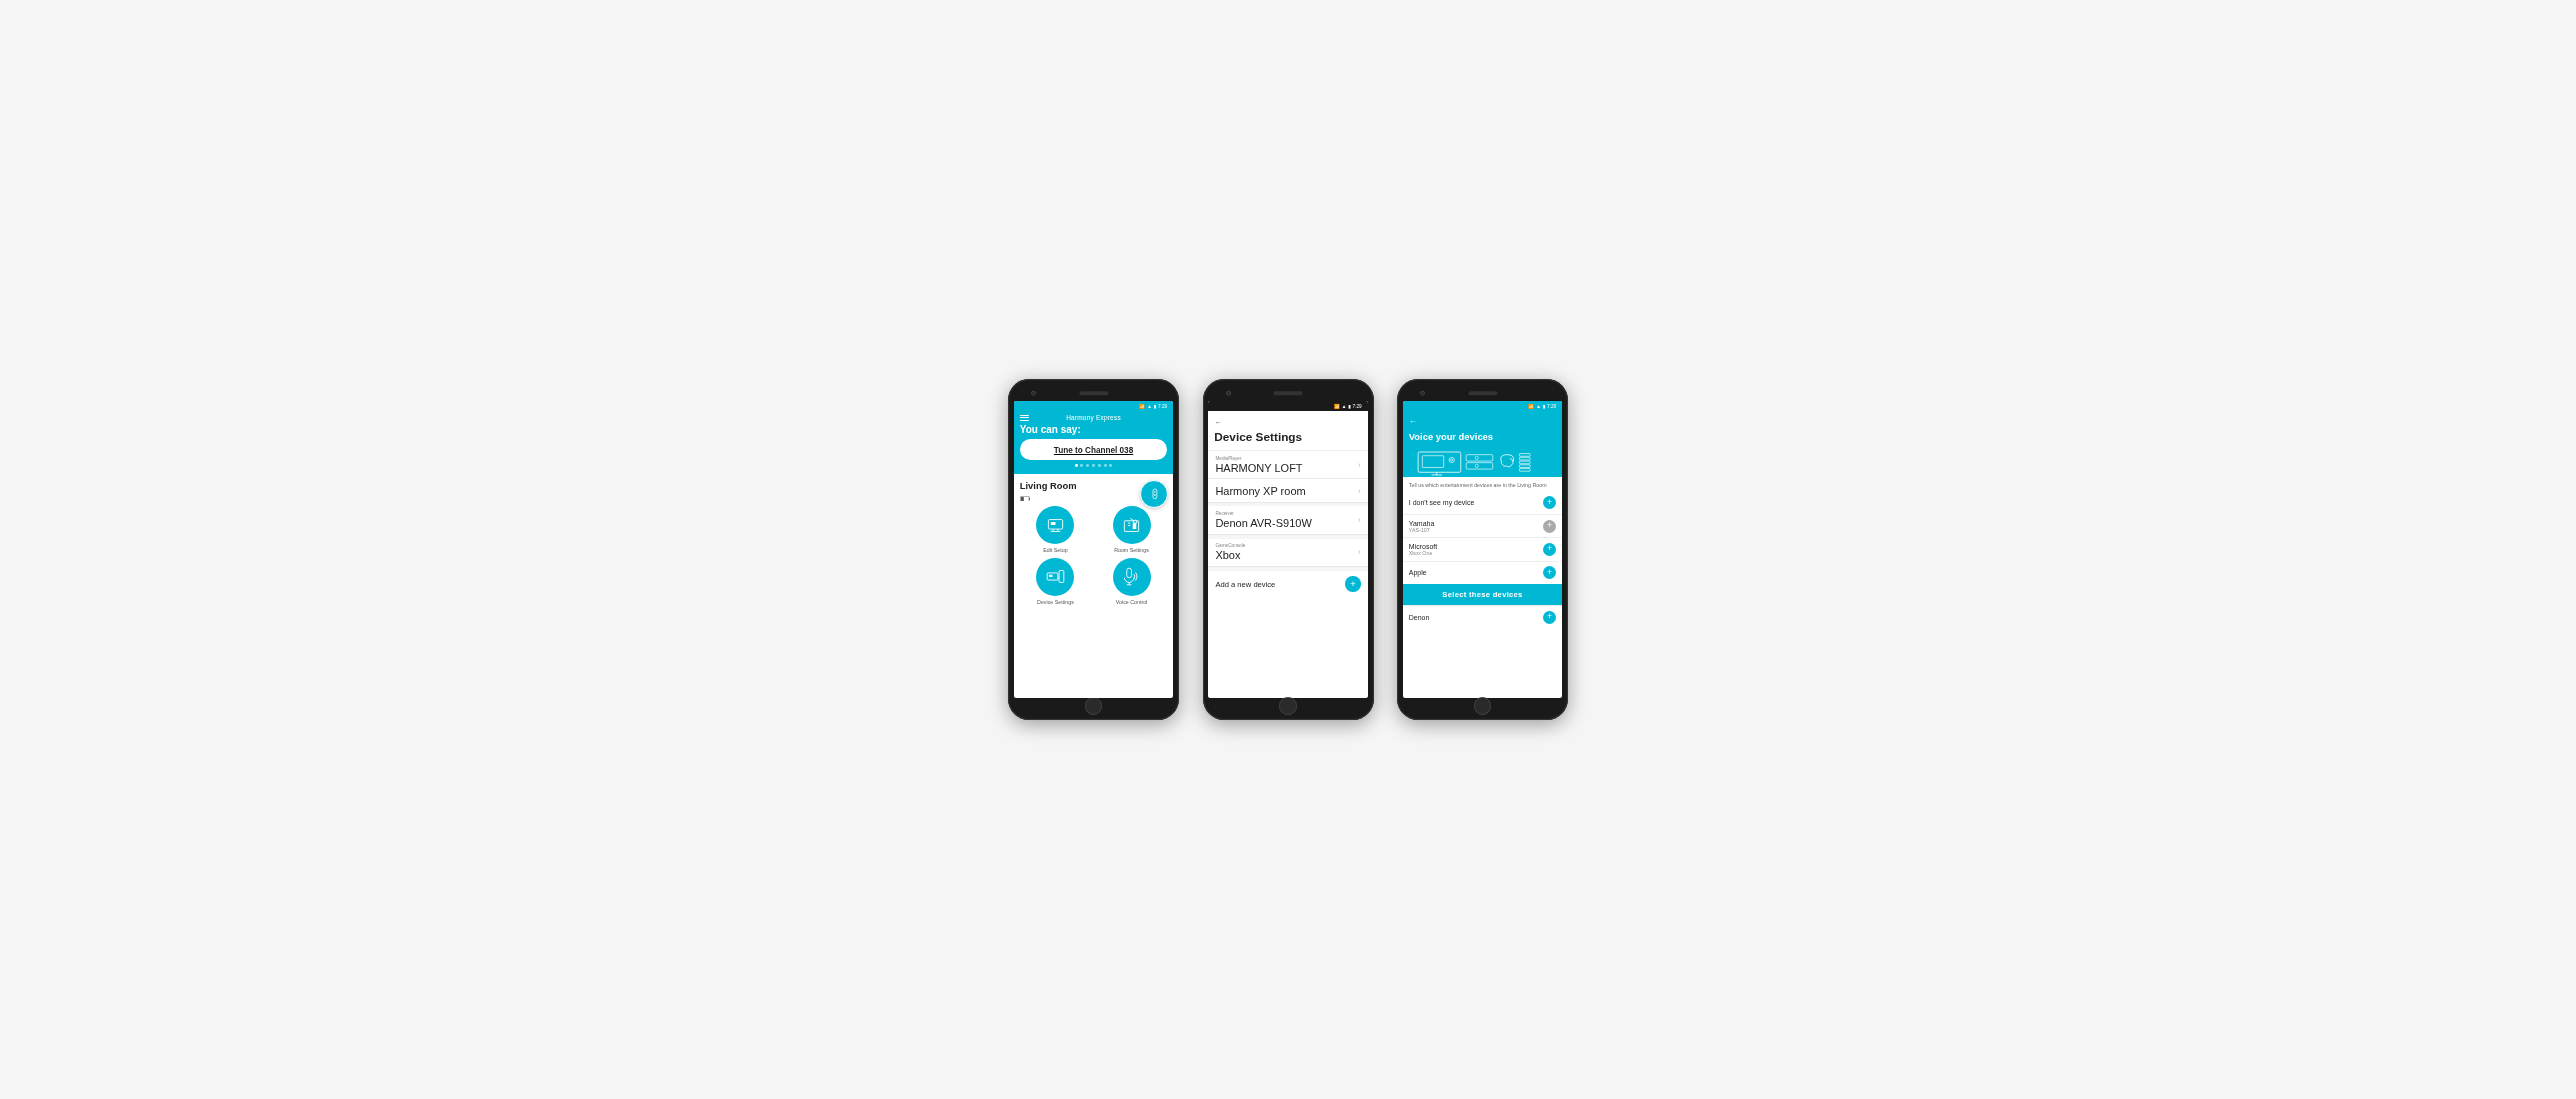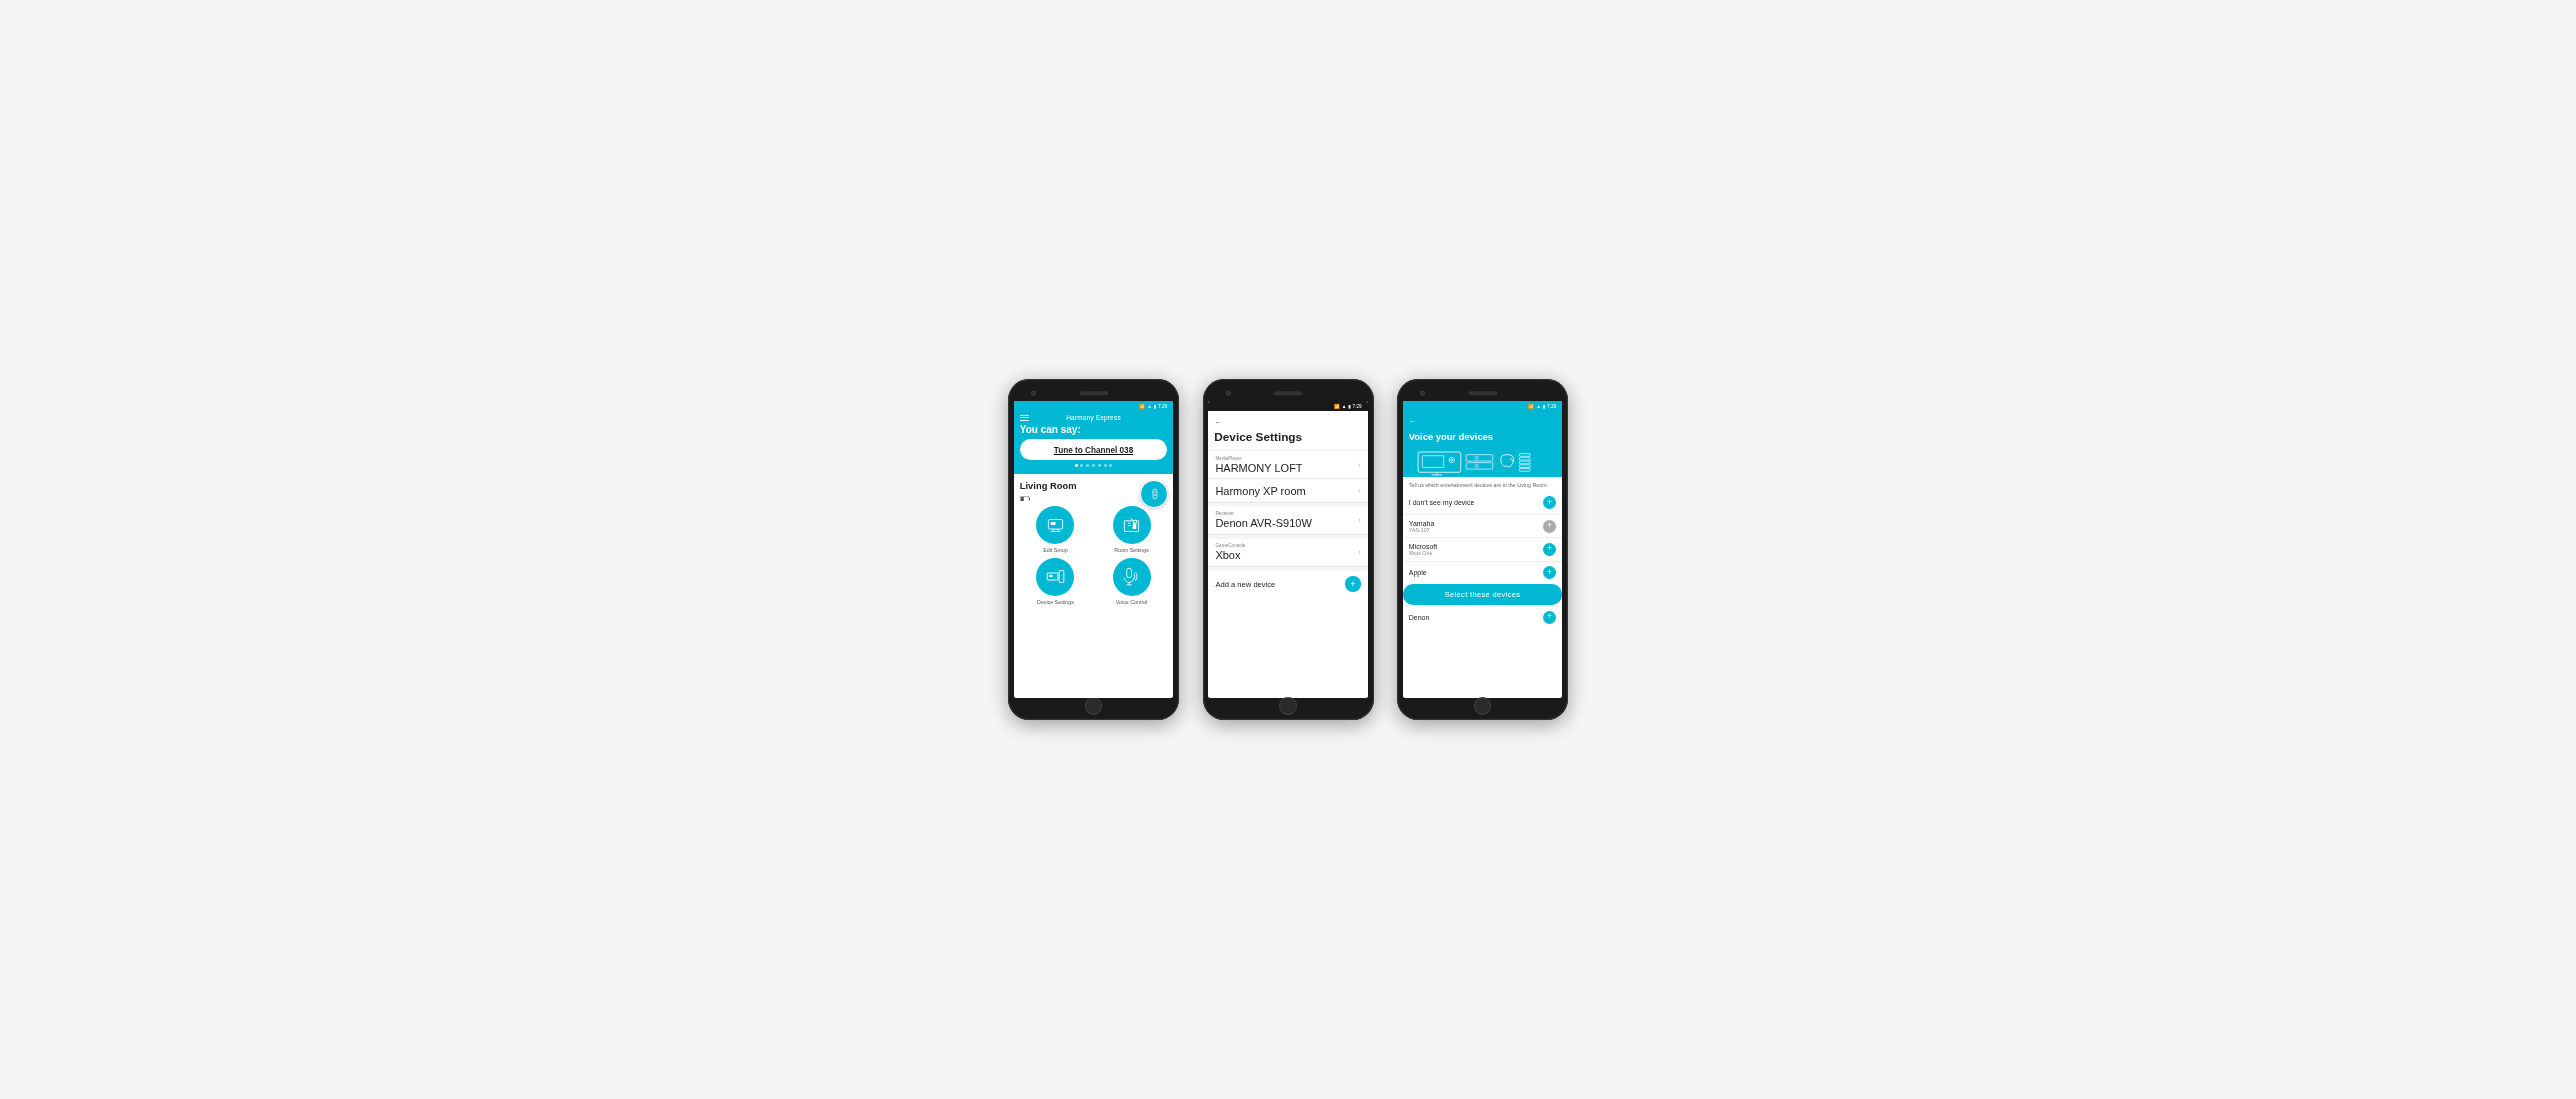--- a/index.html
+++ b/index.html
@@ -392,24 +392,23 @@
       line-height: 1;
       cursor: pointer;
       flex-shrink: 0;
     }
     .select-devices-btn {
       background: #00b8d4;
       color: white;
       text-align: center;
       padding: 5.9px;
       font-size: 7.6px;
-      font-weight: 400;
+      font-weight: 700;
       cursor: pointer;
       letter-spacing: 0.3px;
-      border-radius: 10px;
     }
     .phone3-footer-device {
       padding: 4.7px 5.9px;
       display: flex;
       align-items: center;
       justify-content: space-between;
       border-top: 0.6px solid #eee;
     }
 
     

